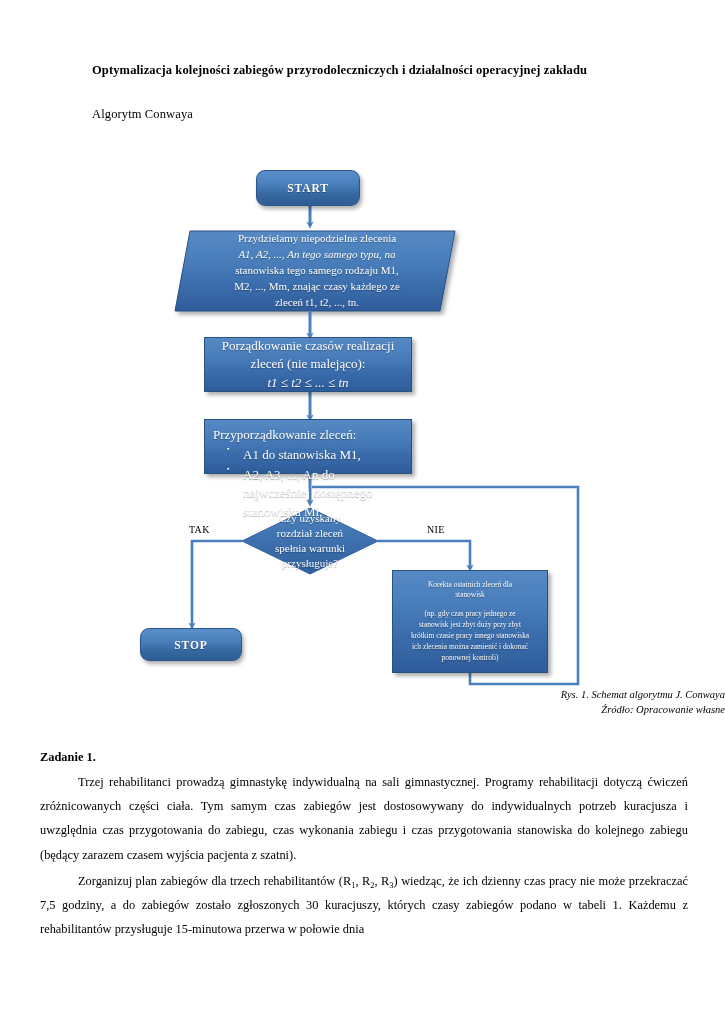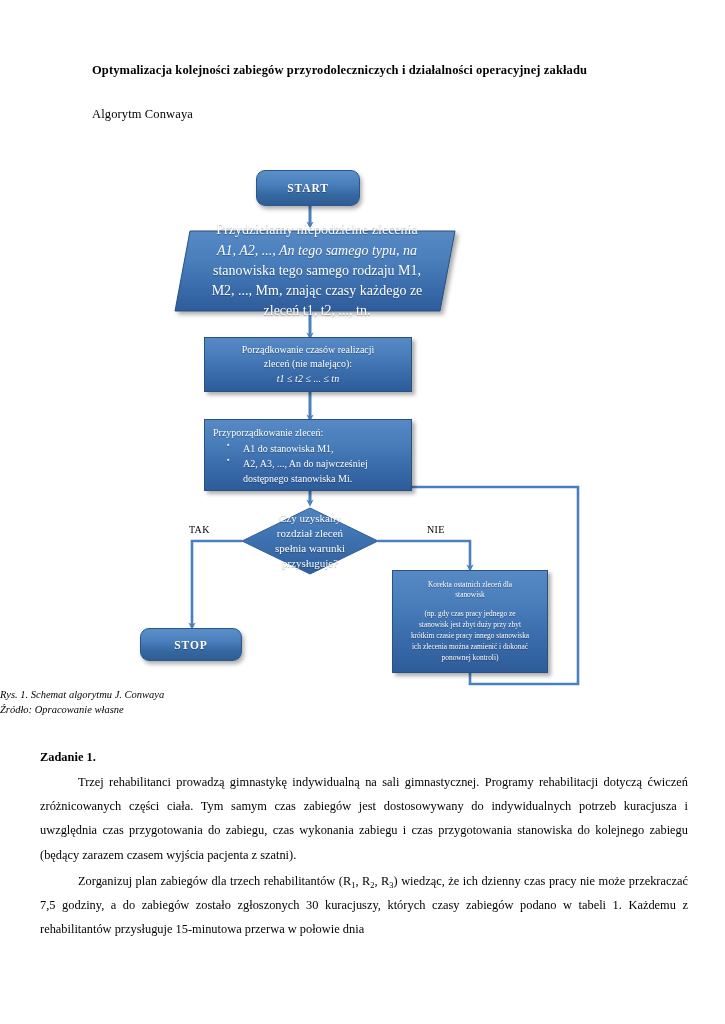--- a/index.html
+++ b/index.html
@@ -77,21 +77,21 @@
     font-size: 11.5px;
     font-weight: bold;
     letter-spacing: 0.08em;
   }
 
   .process {
     background: linear-gradient(180deg, #5386c2 0%, #44789e00 0%, #4b82bd 20%, #3c6fae 55%, #2f5f9e 100%);
     background: linear-gradient(180deg, #5689c4 0%, #4a7fbc 30%, #3a6cab 65%, #2e5c9a 100%);
     border: 1px solid #28517f;
     box-shadow: 3px 3px 4px rgba(0,0,0,0.32);
-    font-size: 10px;
+    font-size: 13px;
     line-height: 1.42;
     padding: 7px 10px;
   }
 
   .node-text { width: 100%; }
   .node-text .ital { font-style: italic; }
 
   .para-text {
     text-align: justify;
     text-align-last: center;
@@ -133,21 +133,21 @@
     color: #000;
     letter-spacing: 0.03em;
   }
 
   
   .caption {
     position: absolute;
     left: 0;
     top: 688px;
     width: 725px;
-    text-align: left;
+    text-align: right;
     font-size: 10.5px;
     font-style: italic;
     line-height: 1.42;
   }
 
   
   .body-block {
     position: absolute;
     left: 40px;
     width: 648px;
@@ -218,39 +218,39 @@
 
       <path d="M378,541 L470,541 L470,568" fill="none" stroke="#4a80bd" stroke-width="2.6" marker-end="url(#arrow)"></path>
 
       <path d="M470,673 L470,684 L578,684 L578,487 L312,487" fill="none" stroke="#4a80bd" stroke-width="2.6"></path>
     </svg>
 
     <div class="node terminator" style="left:256px; top:170px; width:104px; height:36px;">
       <span>START</span>
     </div>
 
-    <div class="node" style="left:198px; top:234px; width:238px; height:74px; font-size:14px; line-height:1.45;">
+    <div class="node" style="left:198px; top:234px; width:238px; height:74px; font-size:11px; line-height:1.45;">
       <div class="node-text para-text">
         <div>Przydzielamy niepodzielne zlecenia</div>
         <div class="ital">A1, A2, ..., An tego samego typu, na</div>
         <div>stanowiska tego samego rodzaju M1,</div>
         <div>M2, ..., Mm, znając czasy każdego ze</div>
         <div>zleceń t1, t2, ..., tn.</div>
       </div>
     </div>
 
     <div class="node process" style="left:204px; top:337px; width:208px; height:55px;">
       <div class="node-text">
         <div>Porządkowanie  czasów realizacji</div>
         <div>zleceń (nie malejąco):</div>
         <div class="ital">t1 ≤ t2 ≤ ... ≤ tn</div>
       </div>
     </div>
 
-    <div class="node process" style="left:204px; top:419px; width:208px; height:72px; padding:6px 8px; align-items:flex-start;">
+    <div class="node process" style="left:204px; top:419px; width:208px; height:55px; padding:6px 8px; align-items:flex-start;">
       <div class="bullets">
         <div class="b-head">Przyporządkowanie  zleceń:</div>
         <ul>
           <li class="ital">A1 do stanowiska  M1,</li>
           <li class="ital">A2, A3, ..., An do najwcześniej  dostępnego stanowiska  Mi.</li>
         </ul>
       </div>
     </div>
 
     <div class="node" style="left:262px; top:516px; width:96px; height:50px; font-size:11px; line-height:1.35;">

